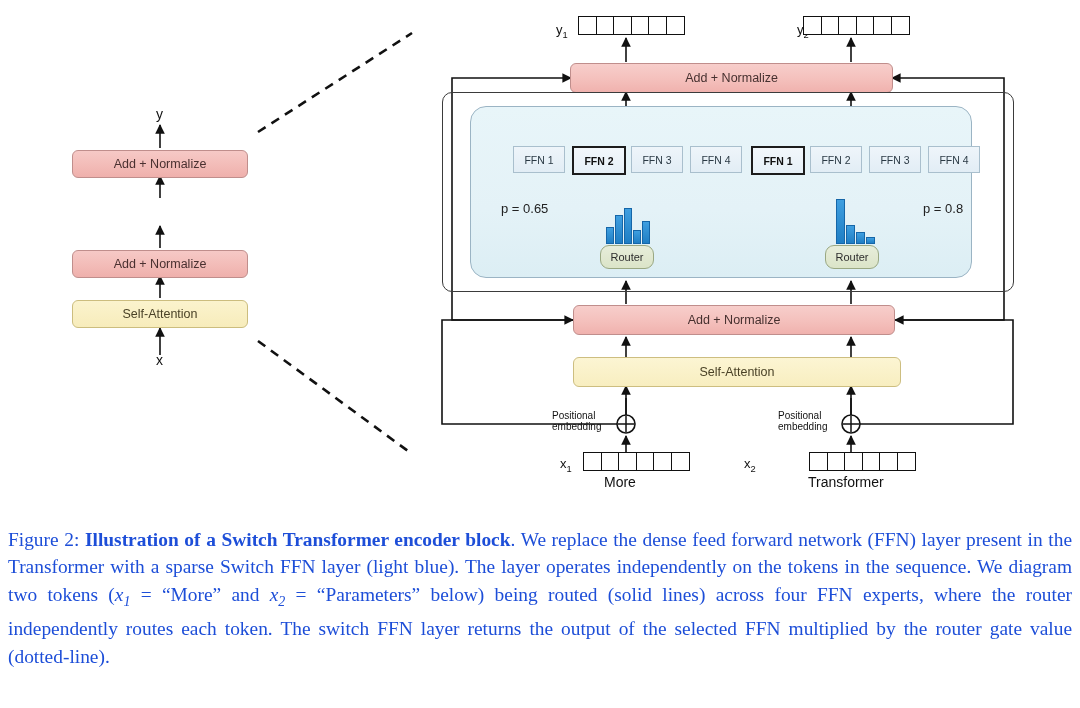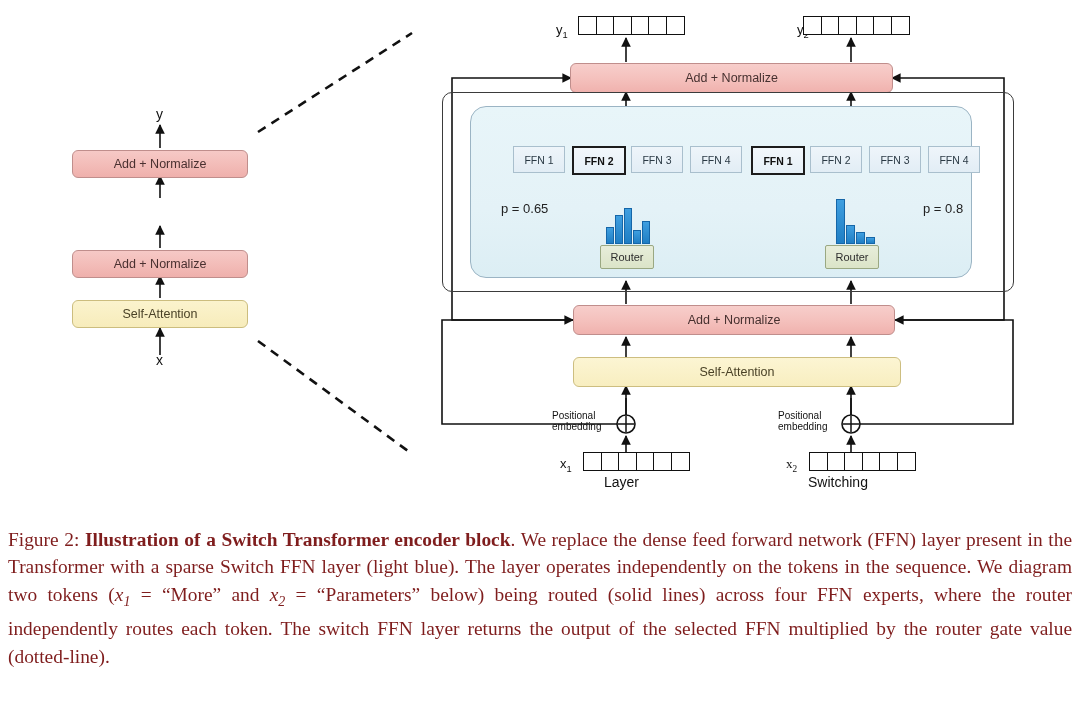--- a/index.html
+++ b/index.html
@@ -64,21 +64,21 @@
     display:flex;align-items:center;justify-content:center;
     font-size:10.5px;color:#2b3a45;
     background:linear-gradient(180deg,#eef5fa 0%,#e2edf5 100%);
     border:1px solid #a9bfcd;
   }
   .ffn.sel{
     border:2.2px solid #1c1c1c;font-weight:bold;color:#101010;
     background:linear-gradient(180deg,#f2f7fb 0%,#e6f0f7 100%);
   }
   .router{
-    position:absolute;width:52px;height:22px;border-radius:2px;
+    position:absolute;width:52px;height:22px;border-radius:9px;
     display:flex;align-items:center;justify-content:center;
     font-size:11px;color:#2d2d2d;
     background:linear-gradient(180deg,#e7edda 0%,#dbe4c8 100%);
     border:1px solid #9aa882;
   }
   .plabel{position:absolute;font-size:13px;color:#222;}
 
   .histo{position:absolute;display:flex;align-items:flex-end;gap:1px;}
   .histo i{display:block;background:linear-gradient(180deg,#3f9fe0 0%,#1f7ec4 100%);
            border:0.5px solid #1566a8;}
@@ -90,21 +90,21 @@
   }
   .tokenrow b:first-child{margin-left:0;}
   .toklbl{position:absolute;font-size:13px;color:#111;}
   .toksub{position:absolute;font-size:14px;color:#111;}
   .poslbl{position:absolute;font-size:10px;color:#111;line-height:11px;text-align:left;}
 
   
   #caption{
     position:absolute;left:8px;top:526px;width:1064px;
     font-family:"Liberation Serif", serif;font-size:19.4px;line-height:27.4px;
-    color:#7f1d1d;text-align:justify;
+    color:#1d4ed8;text-align:justify;
   }
   #caption b{font-weight:bold;}
   .mathi{font-family:"Liberation Serif",serif;font-style:italic;}
   .sub{font-size:0.72em;vertical-align:sub;}
 </style>
 </head>
 <body>
 
 <div id="stage">
 
@@ -283,33 +283,33 @@
     <span>x</span><span class="sub">1</span>
   </div>
   <div class="tokenrow" style="left:583px;top:452px;">
     <b></b>
       <b></b>
       <b></b>
       <b></b>
       <b></b>
       <b></b>
   </div>
-  <div class="toksub" style="left:604px;top:474px;">Layer</div>
-
-  <div class="toklbl" style="left:786px;top:456px;font-family:Liberation Serif, serif;">
+  <div class="toksub" style="left:604px;top:474px;">More</div>
+
+  <div class="toklbl" style="left:744px;top:456px;">
     <span>x</span><span class="sub">2</span>
   </div>
   <div class="tokenrow" style="left:809px;top:452px;">
     <b></b>
       <b></b>
       <b></b>
       <b></b>
       <b></b>
       <b></b>
   </div>
-  <div class="toksub" style="left:808px;top:474px;">Switching</div>
+  <div class="toksub" style="left:808px;top:474px;">Transformer</div>
 
   <div id="caption">
     <span>Figure 2:</span>
     <b>Illustration of a Switch Transformer encoder block</b><span>. We replace the dense feed forward network (FFN) layer present in the Transformer with a sparse Switch FFN layer (light blue). The layer operates independently on the tokens in the sequence. We diagram two tokens (</span><span class="mathi">x</span><span class="mathi sub">1</span><span> = “More” and </span><span class="mathi">x</span><span class="mathi sub">2</span><span> = “Parameters” below) being routed (solid lines) across four FFN experts, where the router independently routes each token. The switch FFN layer returns the output of the selected FFN multiplied by the router gate value (dotted-line).</span>
   </div>
 
 </div>
 
 </body></html>

